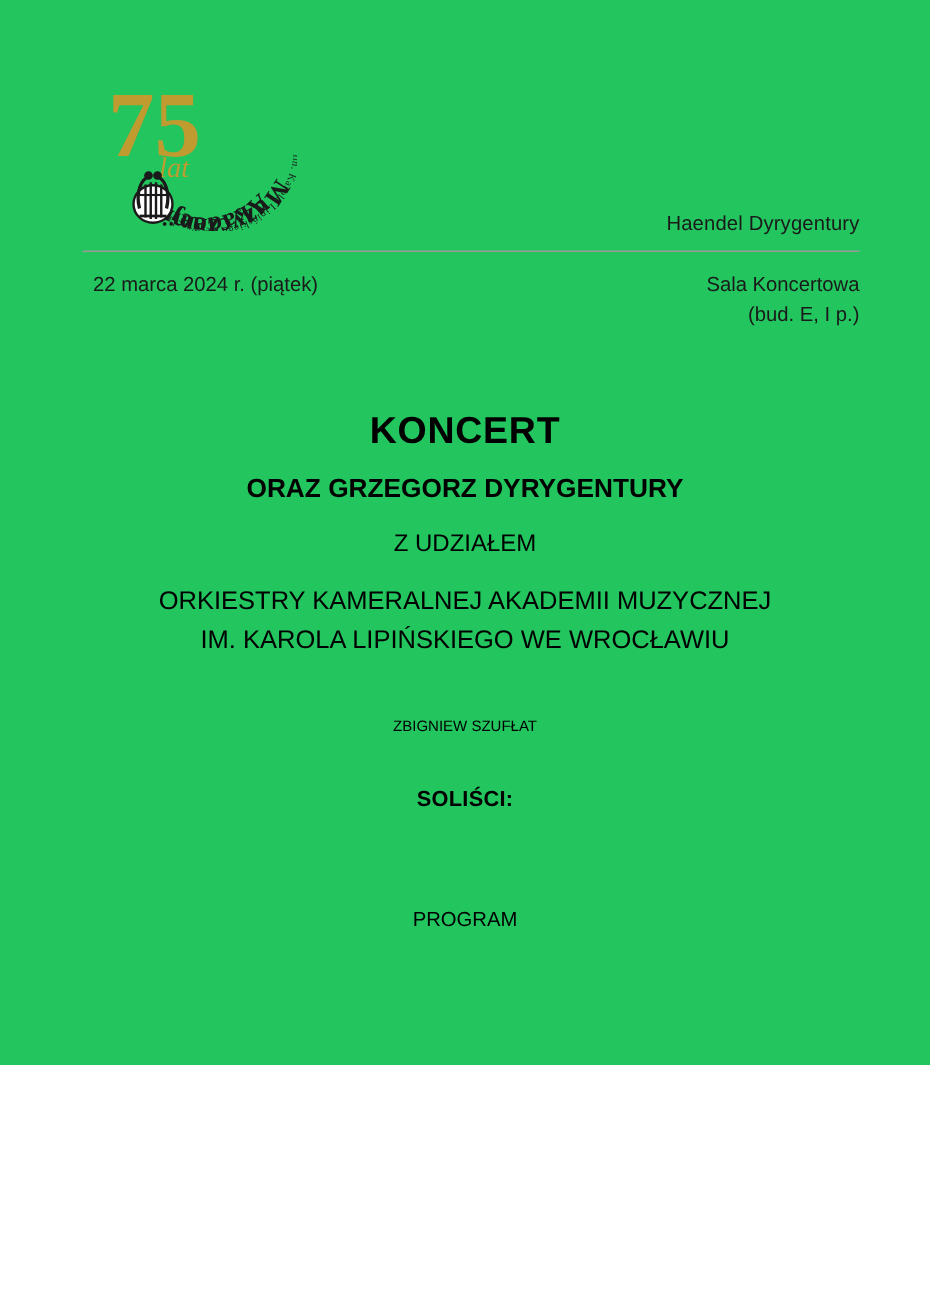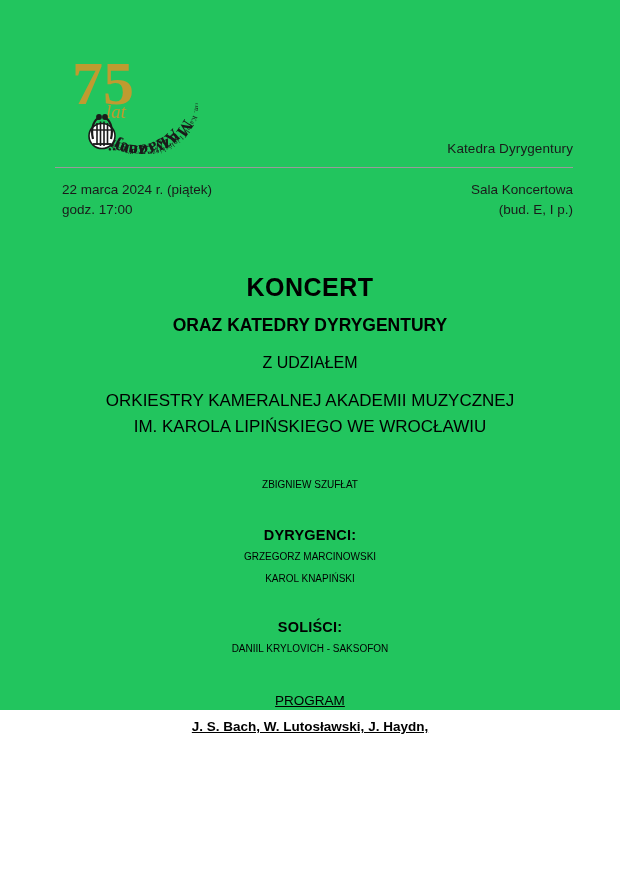--- a/index.html
+++ b/index.html
@@ -124,21 +124,21 @@
   .sec-item {
     font-size: 10px;
     font-weight: normal;
     line-height: 22px;
     display: block;
   }
 
   .sec-dyrygenci { margin-top: 28px; }
   .sec-solisci { margin-top: 26px; }
 
-  .program-block { margin-top: 28px; text-decoration: underline; }
+  .program-block { margin-top: 56px; }
   .program-head {
     font-size: 13.5px;
     font-weight: normal;
     line-height: 26px;
   }
   .program-line {
     font-size: 13.5px;
     font-weight: bold;
     line-height: 26px;
     display: block;
@@ -186,62 +186,54 @@
         <line x1="36" y1="95.5" x2="36" y2="120"></line>
         <line x1="39.5" y1="97" x2="39.5" y2="119"></line>
         <path d="M 24,104 L 44,104" stroke-width="1.4"></path>
         <path d="M 25,118 L 43,118" stroke-width="1.8"></path>
         <circle cx="31" cy="91" r="2.1" fill="#1a1a1a"></circle>
         <circle cx="37" cy="91" r="2.1" fill="#1a1a1a"></circle>
       </g>
     </svg>
   </div>
 
-  <div class="dept-line">Katedra Dyrygentury</div>
+  <div class="dept-line">Haendel Dyrygentury</div>
 
   <div class="rule"></div>
 
   <div class="meta-left">
     <span class="meta-line">22 marca 2024 r. (piątek)</span>
-    <span class="meta-line">godz. 17:00</span>
   </div>
 
   <div class="meta-right">
     <span class="meta-line">Sala Koncertowa</span>
     <span class="meta-line">(bud. E, I p.)</span>
   </div>
 
   <div class="body-block">
 
     <div class="t-koncert">KONCERT</div>
 
 
-    <div class="t-oraz">ORAZ KATEDRY DYRYGENTURY</div>
+    <div class="t-oraz">ORAZ GRZEGORZ DYRYGENTURY</div>
 
     <div class="t-zudzialem">Z UDZIAŁEM</div>
 
     <div class="t-orkiestra">
       <span class="l1">ORKIESTRY KAMERALNEJ AKADEMII MUZYCZNEJ</span>
       <span class="l2">IM. KAROLA LIPIŃSKIEGO WE WROCŁAWIU</span>
     </div>
 
     <div class="sec">
       <span class="sec-item">ZBIGNIEW SZUFŁAT</span>
     </div>
 
-    <div class="sec sec-dyrygenci">
-      <div class="sec-head">DYRYGENCI:</div>
-      <span class="sec-item">GRZEGORZ MARCINOWSKI</span>
-      <span class="sec-item">KAROL KNAPIŃSKI</span>
-    </div>
 
     <div class="sec sec-solisci">
       <div class="sec-head">SOLIŚCI:</div>
-      <span class="sec-item">DANIIL KRYLOVICH - SAKSOFON</span>
     </div>
 
     <div class="program-block">
       <div class="program-head">PROGRAM</div>
-      <span class="program-line">J. S. Bach, W. Lutosławski, J. Haydn,</span>
     </div>
 
   </div>
 </div>
 
 </body></html>

